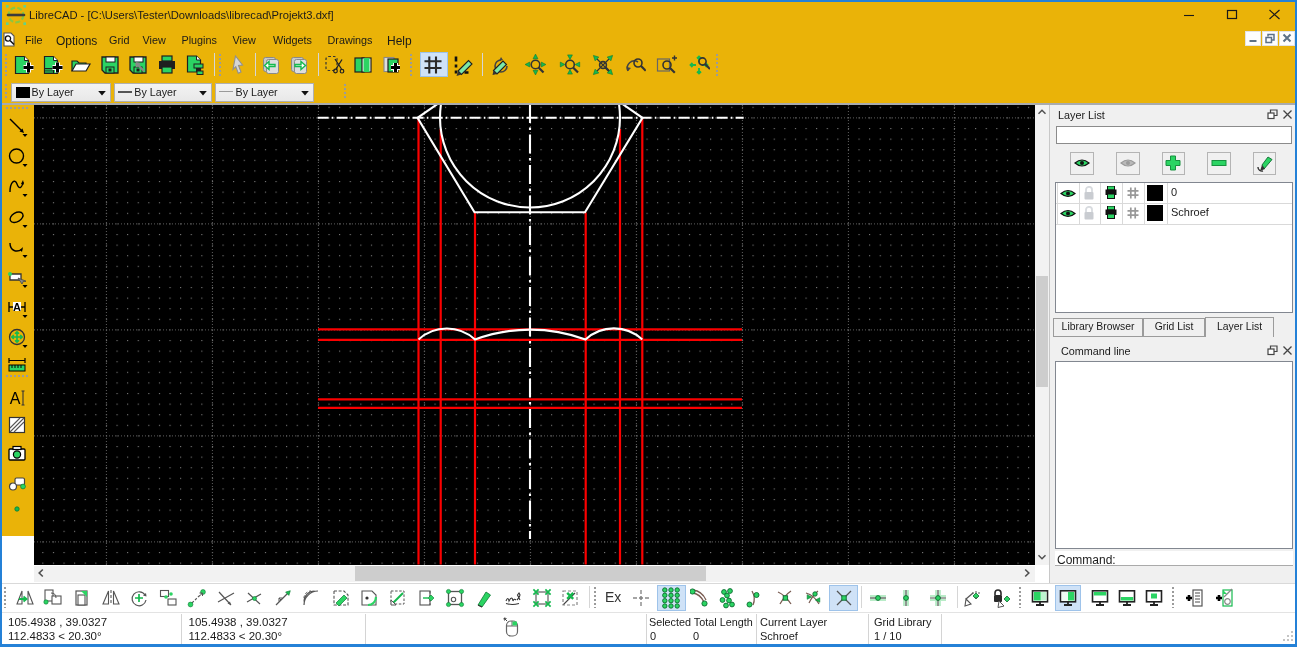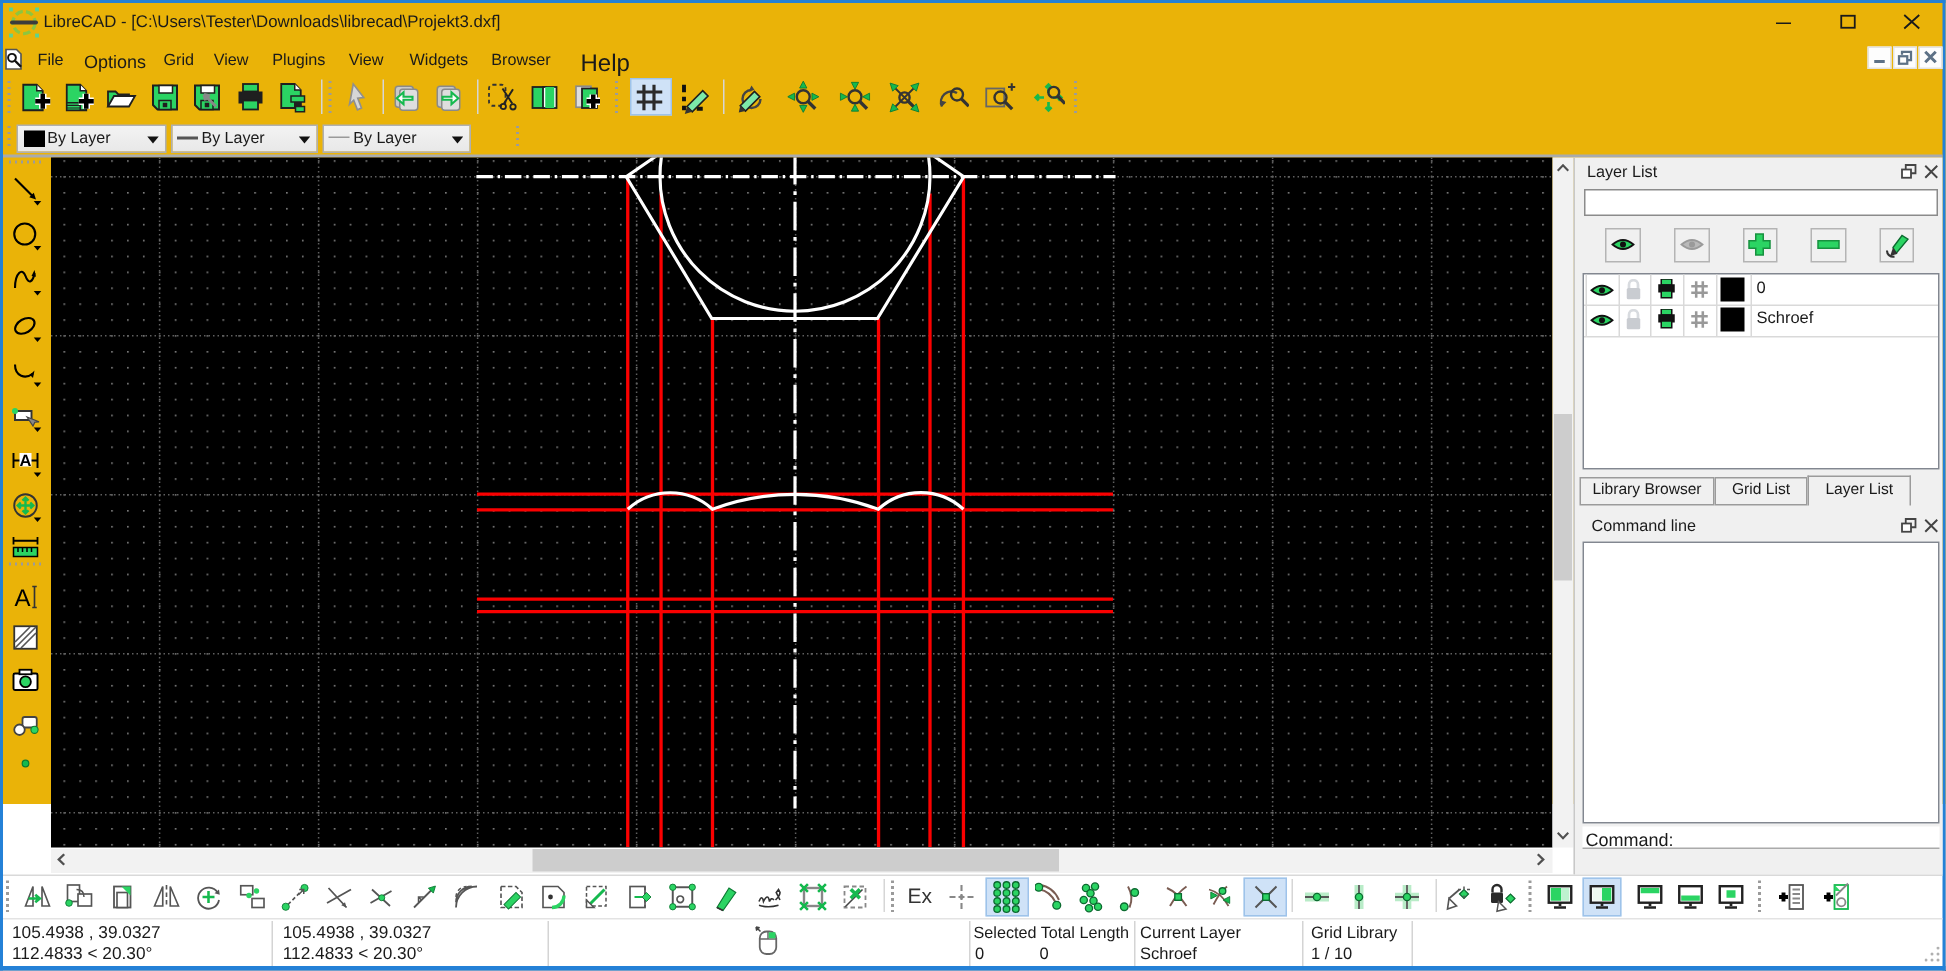--- a/index.html
+++ b/index.html
@@ -39,22 +39,22 @@
       <circle cx="-1" cy="-1" r="2.6" fill="none" stroke="#111" stroke-width="1.3"></circle>
       <path d="M1,1 l4,4" stroke="#111" stroke-width="1.6"></path>
     </svg>
 <div class="txt" style="left:25px;top:34px;font-size:10.8px">File</div>
 <div class="txt" style="left:56px;top:34px;font-size:12px">Options</div>
 <div class="txt" style="left:109px;top:34px;font-size:10.8px">Grid</div>
 <div class="txt" style="left:142.5px;top:34px;font-size:10.8px">View</div>
 <div class="txt" style="left:181.5px;top:34px;font-size:10.8px">Plugins</div>
 <div class="txt" style="left:232.5px;top:34px;font-size:10.8px">View</div>
 <div class="txt" style="left:273px;top:34px;font-size:10.8px">Widgets</div>
-<div class="txt" style="left:327.5px;top:34px;font-size:10.8px">Browser</div>
-<div class="txt" style="left:387px;top:34px;font-size:16px">Help</div>
+<div class="txt" style="left:327.5px;top:34px;font-size:10.8px">Drawings</div>
+<div class="txt" style="left:387px;top:34px;font-size:12px">Help</div>
 <div class="abs" style="left:1245px;top:30.5px;width:16px;height:15.5px;background:#fdfdfd;border:1px solid #e3e3e3"></div>
 <svg style="position:absolute;left:1247.0px;top:32.0px" width="12" height="12" viewBox="-6.0 -6.0 12 12">
       <path d="M-3.5,3 h7" stroke="#5d7186" stroke-width="2"></path>
     </svg>
 <div class="abs" style="left:1262.2px;top:30.5px;width:16px;height:15.5px;background:#fdfdfd;border:1px solid #e3e3e3"></div>
 <svg style="position:absolute;left:1264.2px;top:32.0px" width="12" height="12" viewBox="-6.0 -6.0 12 12">
       <rect x="-4" y="-0.5" width="5.5" height="5" fill="none" stroke="#5d7186" stroke-width="1.5"></rect>
       <path d="M-2,-1.5 v-2 h6 v5.5 h-2" fill="none" stroke="#5d7186" stroke-width="1.5"></path>
     </svg>
 <div class="abs" style="left:1279.4px;top:30.5px;width:16px;height:15.5px;background:#fdfdfd;border:1px solid #e3e3e3"></div>

